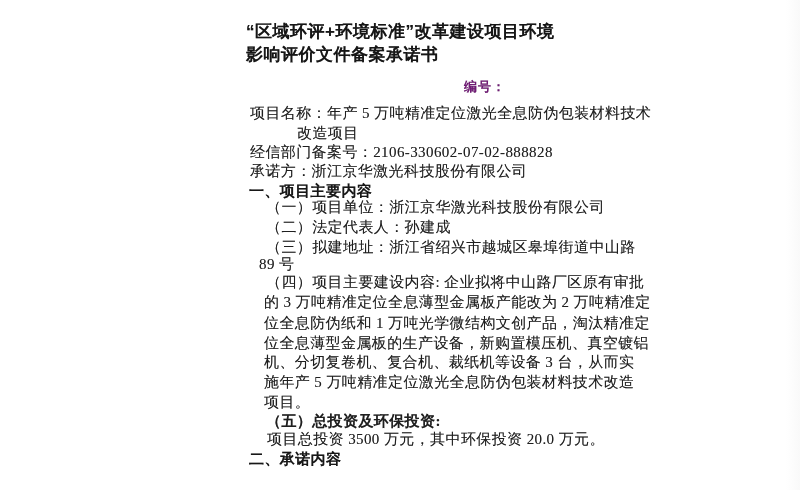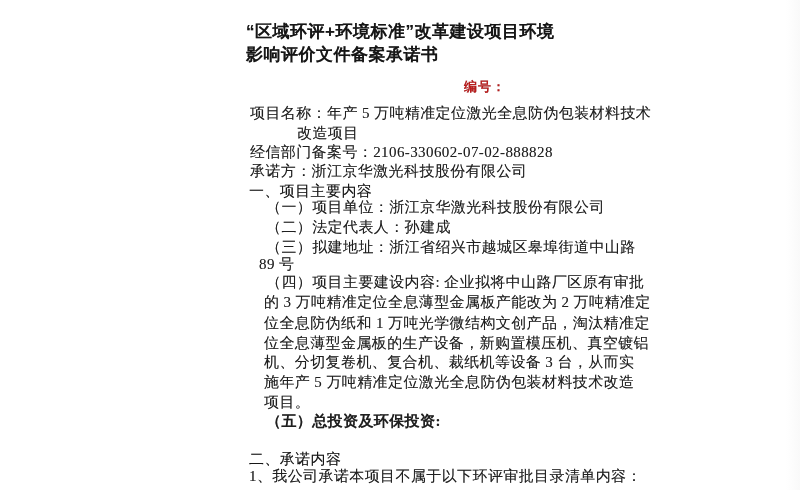--- a/index.html
+++ b/index.html
@@ -20,34 +20,34 @@
   }
   .title{
     position:absolute;left:246px;top:20px;width:318px;
     font-family:"Liberation Sans","DejaVu Sans",sans-serif;
     font-weight:bold;font-size:17px;line-height:23px;
     letter-spacing:0.5px;color:#161616;
     text-shadow:0 0 0.5px rgba(0,0,0,0.45);
   }
   .serial{
     position:absolute;left:464px;top:78px;
-    font-size:13px;font-weight:bold;color:#b91c1c;
+    font-size:13px;font-weight:bold;color:#701a75;
     letter-spacing:1px;
     text-shadow:0 0 0.5px rgba(0,0,0,0.25);
   }
   .line{
     position:absolute;
     font-size:15px;line-height:17px;
     letter-spacing:0.4px;white-space:nowrap;
     text-shadow:0 0 0.5px rgba(0,0,0,0.4);
   }
   .bold{font-weight:normal;}
   .hei{
     font-family:"Liberation Sans","DejaVu Sans",sans-serif;
-    font-weight:normal;color:#171717;
+    font-weight:bold;color:#171717;
   }
 </style>
 </head>
 <body>
 
 <div class="page">
 
   <div class="title">
     <div>“区域环评+环境标准”改革建设项目环境</div>
     <div>影响评价文件备案承诺书</div>
@@ -67,17 +67,17 @@
   <div class="line" style="left:266px;top:239px;">（三）拟建地址：浙江省绍兴市越城区皋埠街道中山路</div>
   <div class="line" style="left:259px;top:256px;">89 号</div>
   <div class="line" style="left:266px;top:274px;">（四）项目主要建设内容: 企业拟将中山路厂区原有审批</div>
   <div class="line" style="left:264px;top:294px;">的 3 万吨精准定位全息薄型金属板产能改为 2 万吨精准定</div>
   <div class="line" style="left:264px;top:315px;">位全息防伪纸和 1 万吨光学微结构文创产品，淘汰精准定</div>
   <div class="line" style="left:264px;top:335px;">位全息薄型金属板的生产设备，新购置模压机、真空镀铝</div>
   <div class="line" style="left:264px;top:354px;">机、分切复卷机、复合机、裁纸机等设备 3 台，从而实</div>
   <div class="line" style="left:264px;top:374px;">施年产 5 万吨精准定位激光全息防伪包装材料技术改造</div>
   <div class="line" style="left:264px;top:394px;">项目。</div>
   <div class="line" style="left:266px;top:413px;font-weight:bold;">（五）总投资及环保投资:</div>
+  <div class="line" style="left:267px;top:431px;">项目总投资 3500 万元，其中环保投资 20.0 万元。</div>
 
   <div class="line hei" style="left:249px;top:450px;">二、承诺内容</div>
-  <div class="line bold" style="left:249px;top:468px;">1、我公司承诺本项目不属于以下环评审批目录清单内容：</div>
 
 </div>
 
 </body></html>

